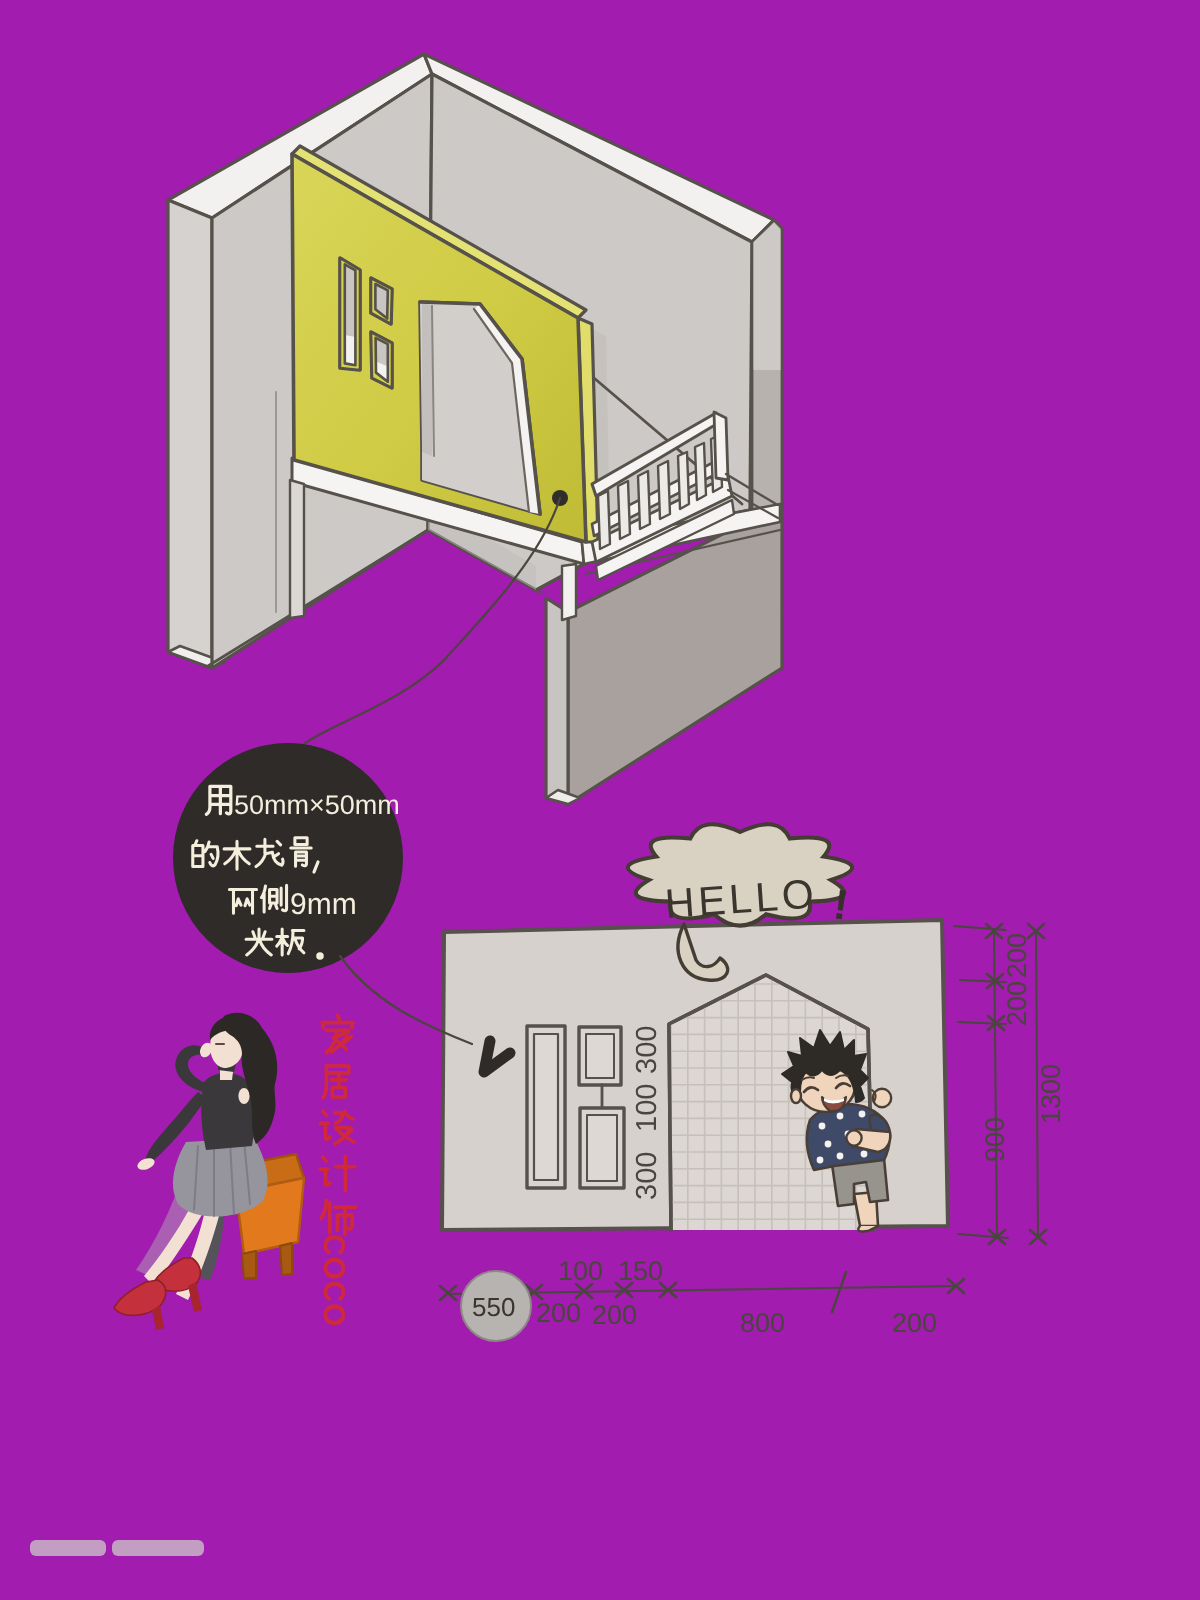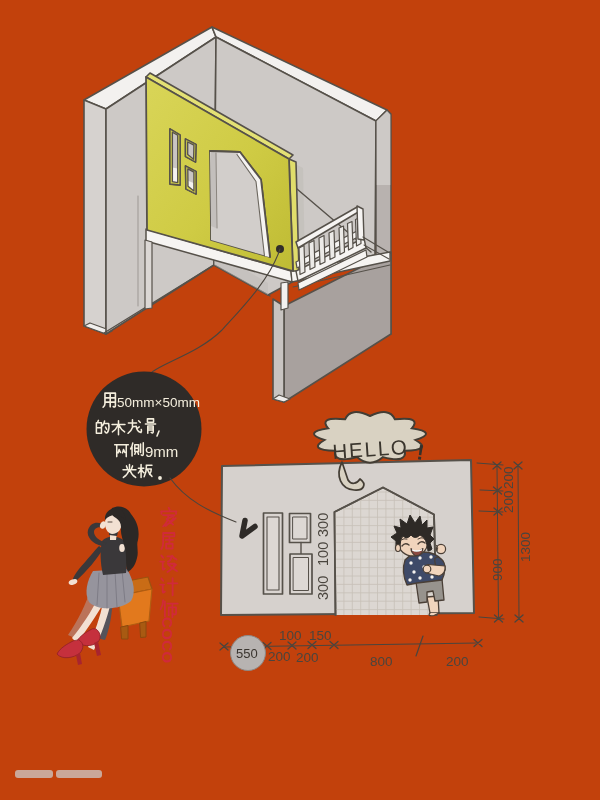--- a/index.html
+++ b/index.html
@@ -1,16 +1,16 @@
 <!DOCTYPE html>
 <html><head>
 <meta charset="utf-8">
 <style>
 html,body{margin:0;padding:0;background:#ffffff;}
-#page{position:relative;width:600px;height:800px;background:#c2410c;overflow:hidden;
+#page{position:relative;width:600px;height:800px;background:#a21caf;overflow:hidden;
 font-family:"Liberation Sans", sans-serif;}
 svg{position:absolute;left:0;top:0;}
 </style>
 </head>
 <body>
 <div id="page">
 <svg width="600" height="800" viewBox="0 0 600 800">
 <defs>
 <linearGradient id="yg" x1="0" y1="0" x2="1" y2="1">
  <stop offset="0" stop-color="#d9d558"></stop>

